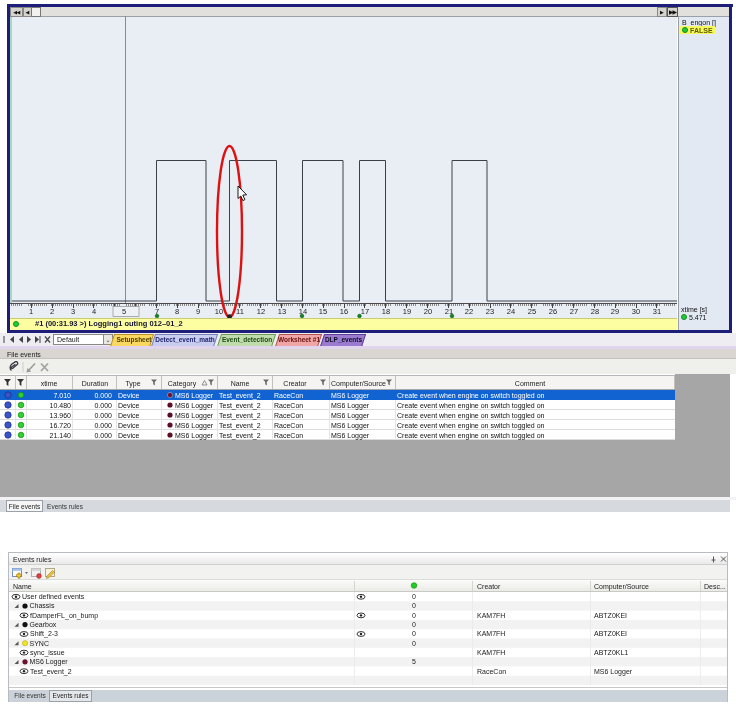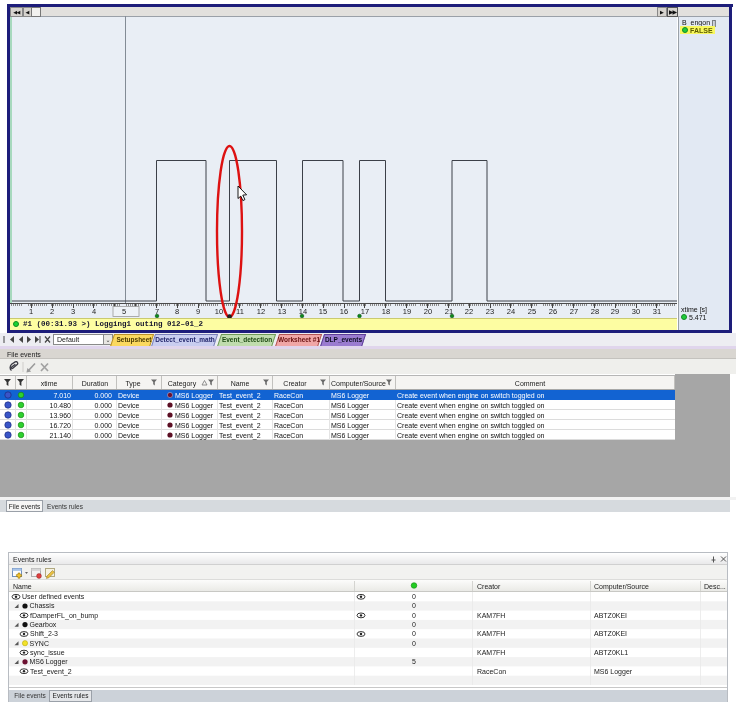--- a/index.html
+++ b/index.html
@@ -86,21 +86,21 @@
       <circle cx="302" cy="316" r="1.8"></circle>
       <circle cx="359.5" cy="316" r="1.8"></circle>
       <circle cx="452" cy="316" r="1.8"></circle>
     </g>
 
     <path d="M238 186 L238 198.5 L240.8 196.1 L242.9 200.6 L244.9 199.6 L242.8 195.1 L246.6 194.8 Z" fill="#fff" stroke="#000" stroke-width="0.9"></path>
   </svg>
 
   <div class="abs" style="left:10px;top:318px;width:667px;height:12px;background:#fdfda2;border-top:1px solid #caca70;"></div>
   <div class="abs" style="left:13px;top:321px;width:6px;height:6px;border-radius:50%;background:#19d333;border:1px solid #0f8a1f;"></div>
-  <div class="abs" style="left:23px;top:319px;font-size:7.5px;line-height:10px;font-weight:bold;color:#15152e;font-family:Liberation Mono, monospace;">#1 (00:31.93 &gt;) Logging1 outing 012–01_2</div>
+  <div class="abs" style="left:35px;top:319px;font-size:7.5px;line-height:10px;font-weight:bold;color:#15152e;">#1 (00:31.93 &gt;) Logging1 outing 012–01_2</div>
 
   <div class="abs" style="left:0px;top:333px;width:736px;height:13px;background:#ededf2;"></div>
   <svg class="abs" style="left:2px;top:336px;" width="50" height="8" xmlns="http://www.w3.org/2000/svg" fill="#444">
     <path d="M1 0 V7 M1.5 0 H2.5 V7 H1.5 Z"></path>
       <path d="M8 3.5 L12 0 V7 Z"></path>
     <path d="M17 3.5 L21 0 V7 Z"></path>
     <path d="M25 3.5 L21 0 V7 Z" transform="translate(4,0)"></path>
     <path d="M33 0 L37 3.5 L33 7 Z"></path>
       <rect x="37.5" y="0" width="1" height="7"></rect>
     <path d="M43 0.5 L48 6.5 M48 0.5 L43 6.5" stroke="#444" stroke-width="1.2"></path>

